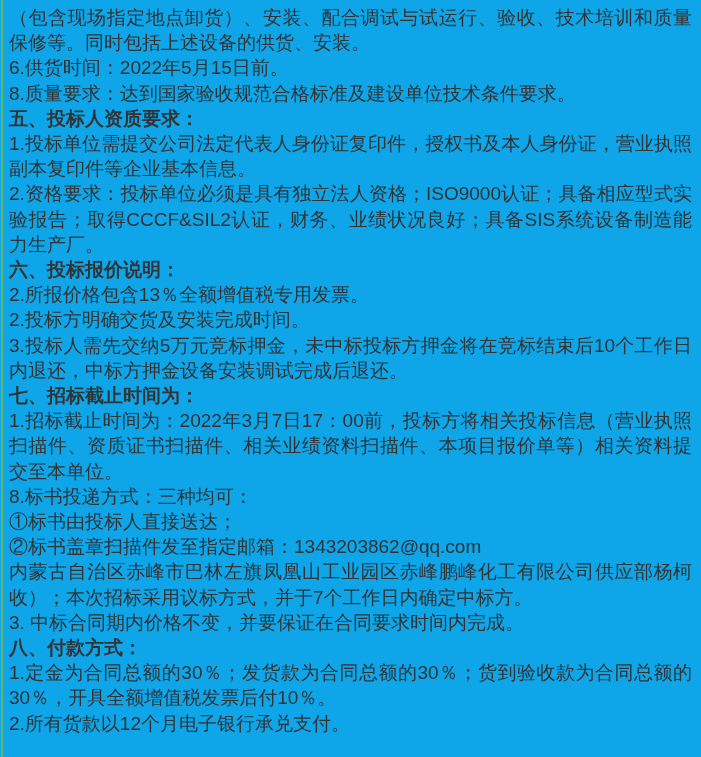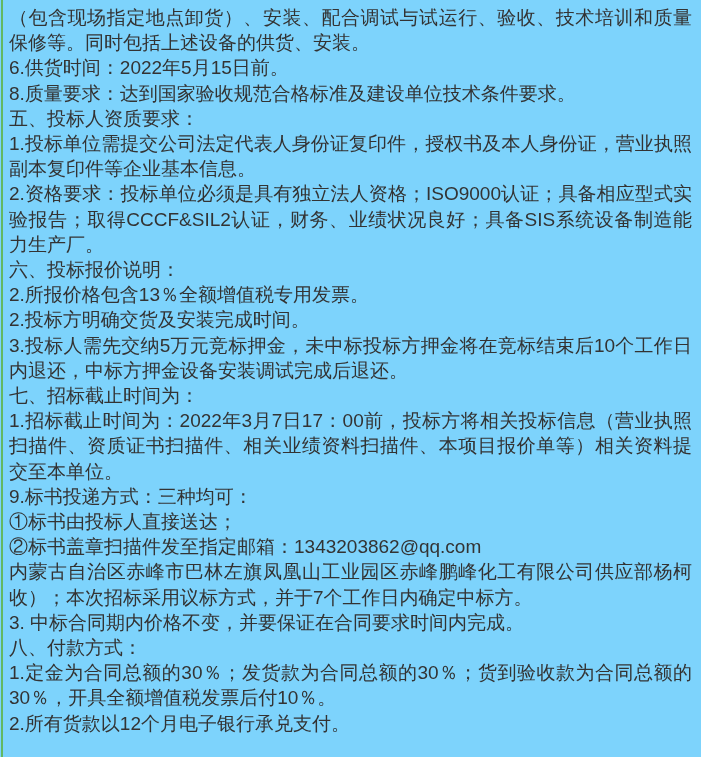--- a/index.html
+++ b/index.html
@@ -7,21 +7,21 @@
     width: 701px;
     height: 757px;
     background: #ffffff;
     font-family: "Liberation Sans", sans-serif;
     overflow: hidden;
   }
   .page {
     position: relative;
     width: 701px;
     height: 757px;
-    background: #7dd3fc;
+    background: #0ea5e9;
     box-sizing: border-box;
   }
   .left-border {
     position: absolute;
     left: 1px;
     top: 0;
     bottom: 0;
     width: 2px;
     background: #62b862;
   }
@@ -36,21 +36,21 @@
   }
   .content p {
     margin: 0;
     padding: 0;
   }
   .content h2 {
     margin: 0;
     padding: 0;
     font-size: 19px;
     line-height: 25.2px;
-    font-weight: normal;
+    font-weight: bold;
     color: #333333;
   }
 </style>
 </head>
 <body style="background: rgb(255, 255, 255);">
 
 <div class="page">
   <div class="left-border" style="background: rgb(98, 184, 98);"></div>
   <div class="content" id="doc-content" style="color: rgb(51, 51, 51);">
       <p>（包含现场指定地点卸货）、安装、配合调试与试运行、验收、技术培训和质量保修等。同时包括上述设备的供货、安装。</p>
@@ -58,21 +58,21 @@
       <p>8.质量要求：达到国家验收规范合格标准及建设单位技术条件要求。</p>
       <h2>五、投标人资质要求：</h2>
       <p>1.投标单位需提交公司法定代表人身份证复印件，授权书及本人身份证，营业执照副本复印件等企业基本信息。</p>
       <p>2.资格要求：投标单位必须是具有独立法人资格；ISO9000认证；具备相应型式实验报告；取得CCCF&amp;SIL2认证，财务、业绩状况良好；具备SIS系统设备制造能力生产厂。</p>
       <h2>六、投标报价说明：</h2>
       <p>2.所报价格包含13％全额增值税专用发票。</p>
       <p>2.投标方明确交货及安装完成时间。</p>
       <p>3.投标人需先交纳5万元竞标押金，未中标投标方押金将在竞标结束后10个工作日内退还，中标方押金设备安装调试完成后退还。</p>
       <h2>七、招标截止时间为：</h2>
       <p>1.招标截止时间为：2022年3月7日17：00前，投标方将相关投标信息（营业执照扫描件、资质证书扫描件、相关业绩资料扫描件、本项目报价单等）相关资料提交至本单位。</p>
-      <p>9.标书投递方式：三种均可：</p>
+      <p>8.标书投递方式：三种均可：</p>
       <p>①标书由投标人直接送达；</p>
       <p>②标书盖章扫描件发至指定邮箱：1343203862@qq.com</p>
       <p>内蒙古自治区赤峰市巴林左旗凤凰山工业园区赤峰鹏峰化工有限公司供应部杨柯收）；本次招标采用议标方式，并于7个工作日内确定中标方。</p>
       <p>3. 中标合同期内价格不变，并要保证在合同要求时间内完成。</p>
       <h2>八、付款方式：</h2>
       <p>1.定金为合同总额的30％；发货款为合同总额的30％；货到验收款为合同总额的30％，开具全额增值税发票后付10％。</p>
       <p>2.所有货款以12个月电子银行承兑支付。</p>
     </div>
 </div>
 

